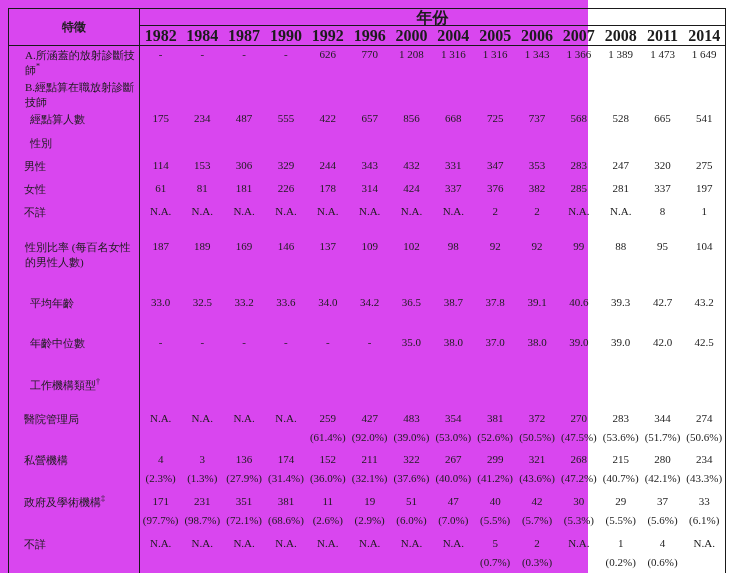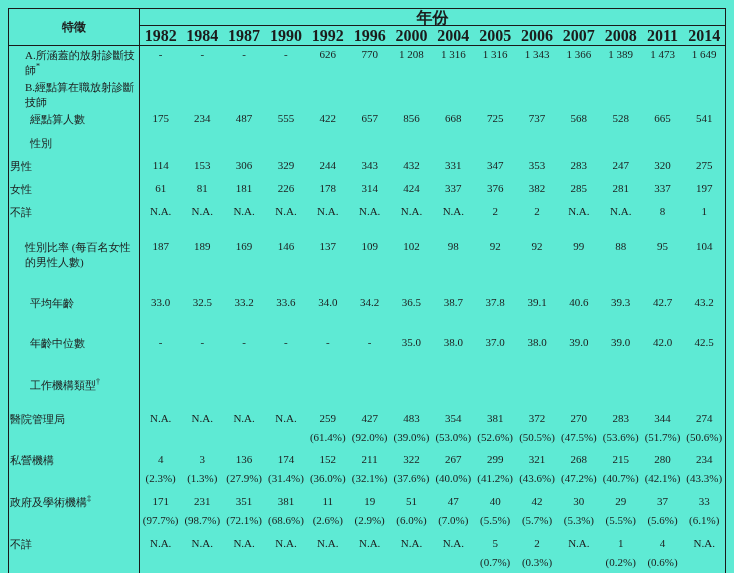--- a/index.html
+++ b/index.html
@@ -1,34 +1,34 @@
 <!DOCTYPE html>
 <html><head>
 <meta charset="utf-8">
 <style>
   html,body{margin:0;padding:0;background:#ffffff;}
   body{width:734px;height:573px;overflow:hidden;
        font-family:"Liberation Serif","DejaVu Serif",serif;color:#1c1c1c;}
-  .page{position:relative;width:734px;height:573px;background:#5eead4;}
+  .page{position:relative;width:588px;height:573px;background:#d946ef;}
   table.stat{position:absolute;left:8px;top:8px;width:718px;
              border-collapse:collapse;table-layout:fixed;
              border:1.5px solid #1a1a1a;}
   thead th{font-weight:bold;font-size:16px;line-height:13px;
            vertical-align:middle;padding:0;}
   th.corner{border-right:1px solid #1a1a1a;border-bottom:1px solid #1a1a1a;
             text-align:center;font-size:12px;}
   th.yeargroup{border-bottom:1px solid #1a1a1a;text-align:center;height:16px;}
   tr.r-years th{border-bottom:1px solid #1a1a1a;text-align:center;height:19px;}
   tbody td{font-size:11px;line-height:13px;vertical-align:top;
            padding:2px 0 0 0;}
   td.lbl{border-right:1px solid #1a1a1a;text-align:left;
          padding-right:2px;line-height:15px;}
   td.ind0{padding-left:16px;}
   td.ind1{padding-left:21px;}
-  td.ind2{padding-left:1px;}
+  td.ind2{padding-left:15px;}
   td.val{text-align:center;}
   td.val div{white-space:nowrap;}
   .pct{margin-top:6px;}
   sup{font-size:8px;line-height:0;}
 </style>
 </head>
 <body>
 
 <div class="page">
   <table class="stat">

